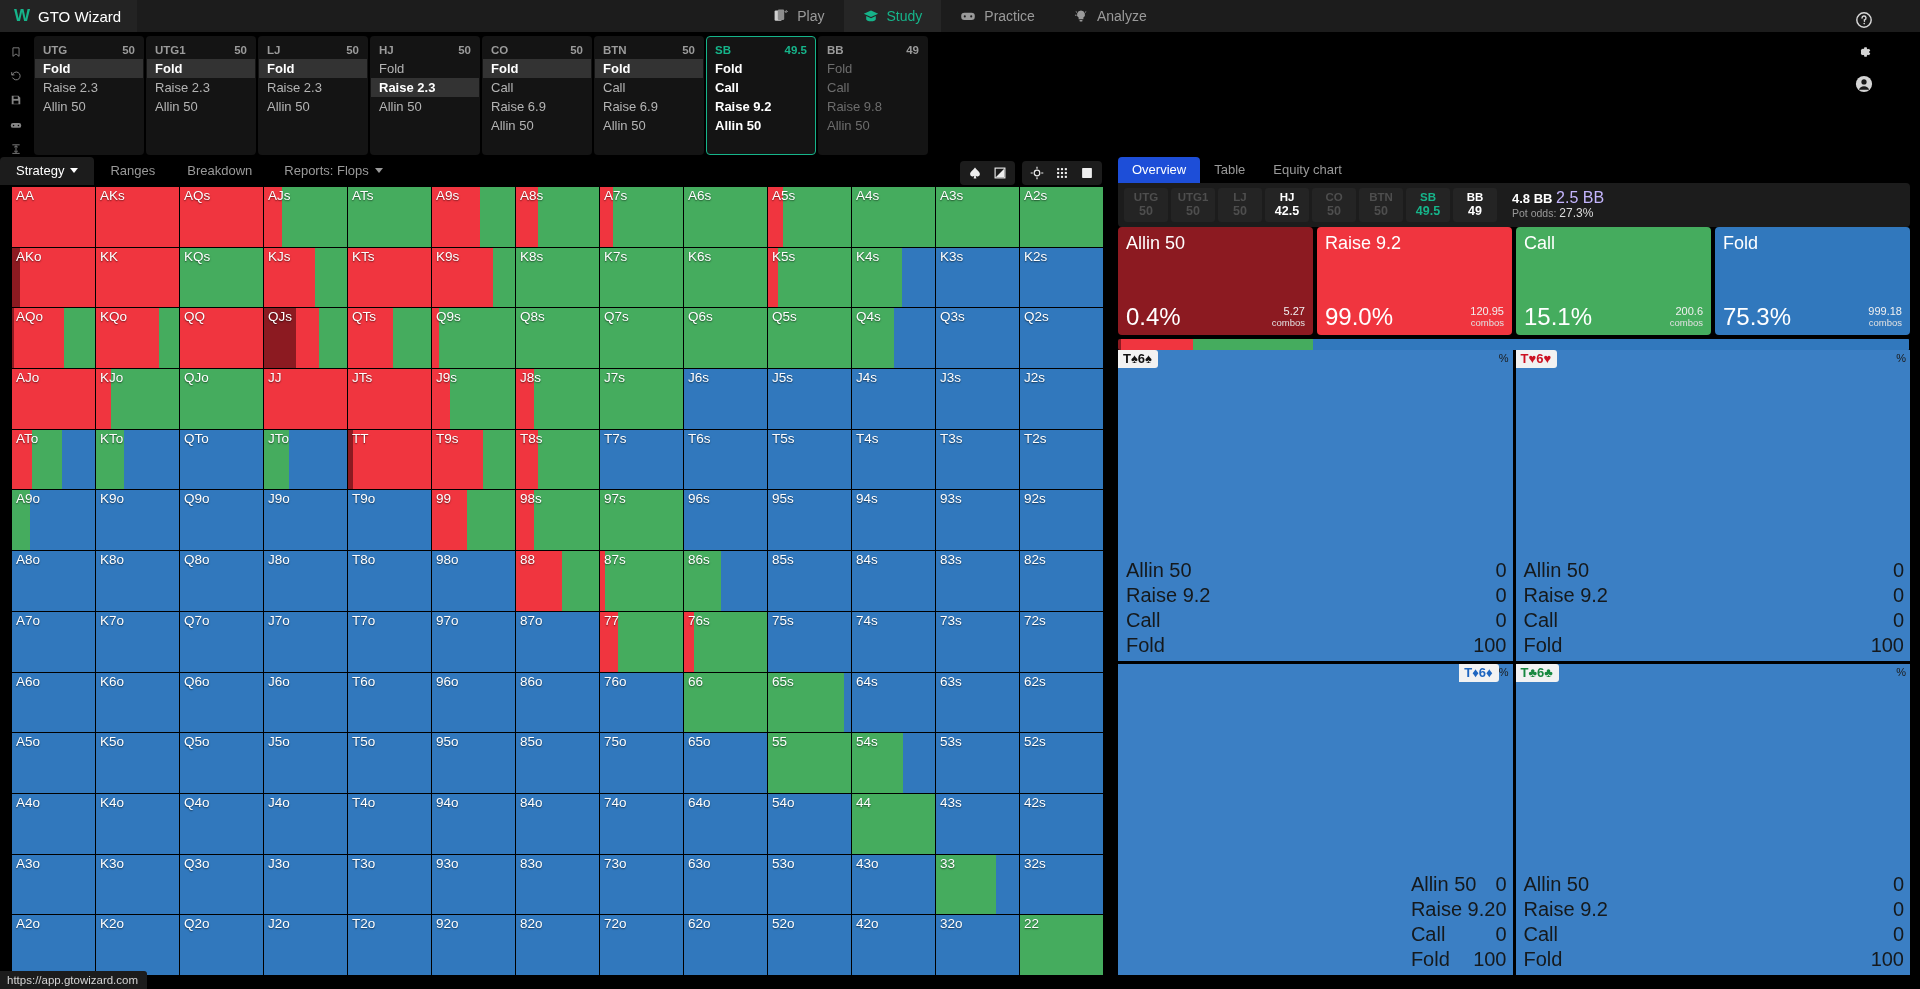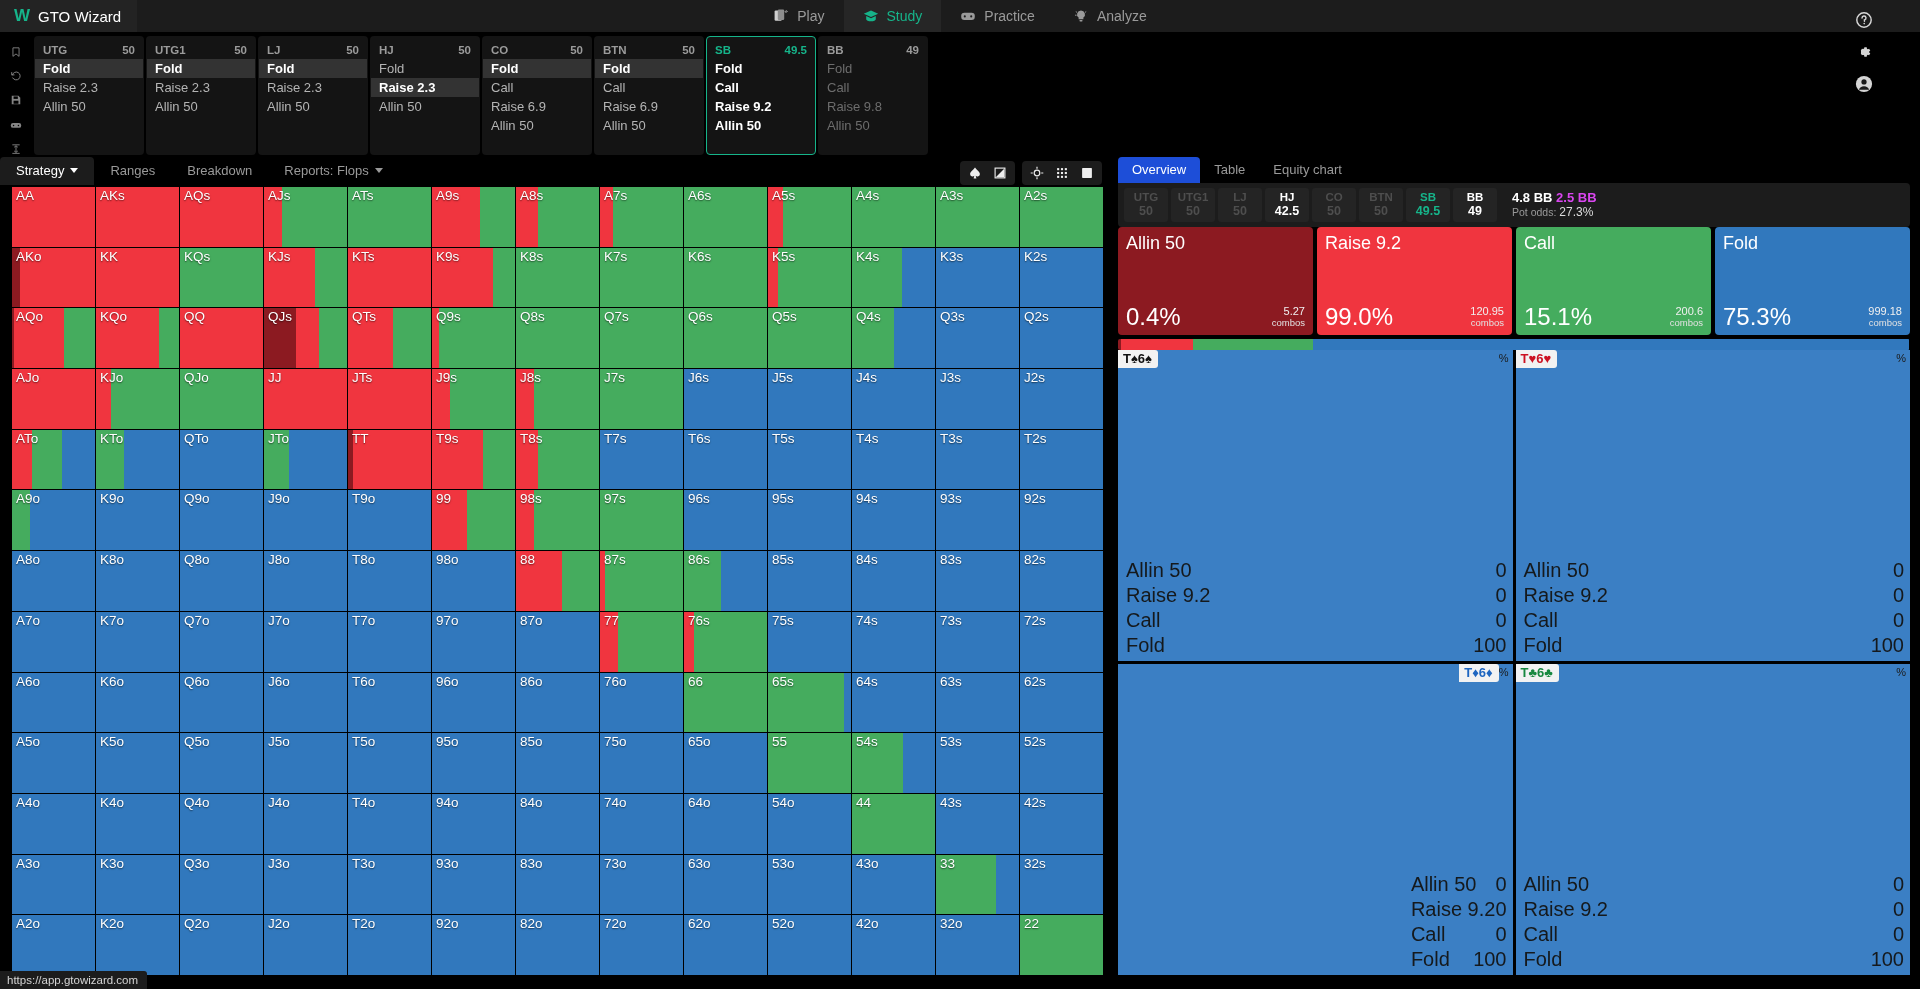--- a/index.html
+++ b/index.html
@@ -116,21 +116,21 @@
   .seat {
     width: 44px; background: #242424; border-radius: 3px; text-align: center;
     padding: 2px 0 3px 0; cursor: pointer;
   }
   .seat .p { font-size: 11.5px; font-weight: bold; color: #4e4e4e; line-height: 14px; }
   .seat .s { font-size: 12.5px; font-weight: bold; color: #4e4e4e; line-height: 15px; }
   .seat.on .p, .seat.on .s { color: #fff; }
   .seat.hero .p, .seat.hero .s { color: #16b48a; }
   .potinfo { padding-left: 12px; line-height: 15px; }
   .potinfo .r1 { font-size: 13px; font-weight: bold; color: #fff; }
-  .potinfo .r1 span.g { color: #d946ef; font-weight: bold; font-size: 13px; }
+  .potinfo .r1 span.g { color: #c4b5fd; font-weight: normal; font-size: 16px; }
   .potinfo .r2 { font-size: 10.5px; color: #999; }
   .potinfo .r2 b { color: #ddd; font-size: 12px; font-weight: normal; }
 
   .actionsrow { height: 26px; display: flex; align-items: flex-end; margin-top: 4px; }
   .abar { display: flex; gap: 4px; margin-right: 10px; height: 108px; }
   .acard {
     flex: 1; border-radius: 4px; position: relative; padding: 6px 8px;
     display: flex; flex-direction: column; cursor: pointer;
   }
   .acard .nm { font-size: 18px; color: #fff; }

